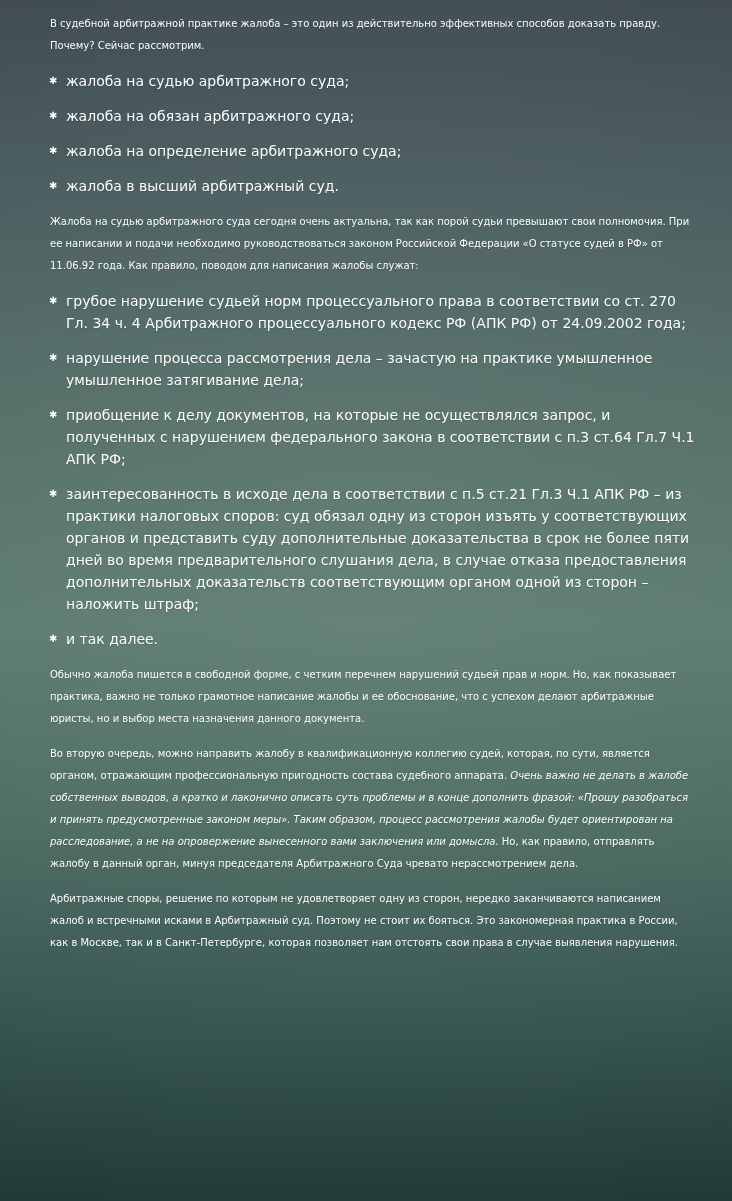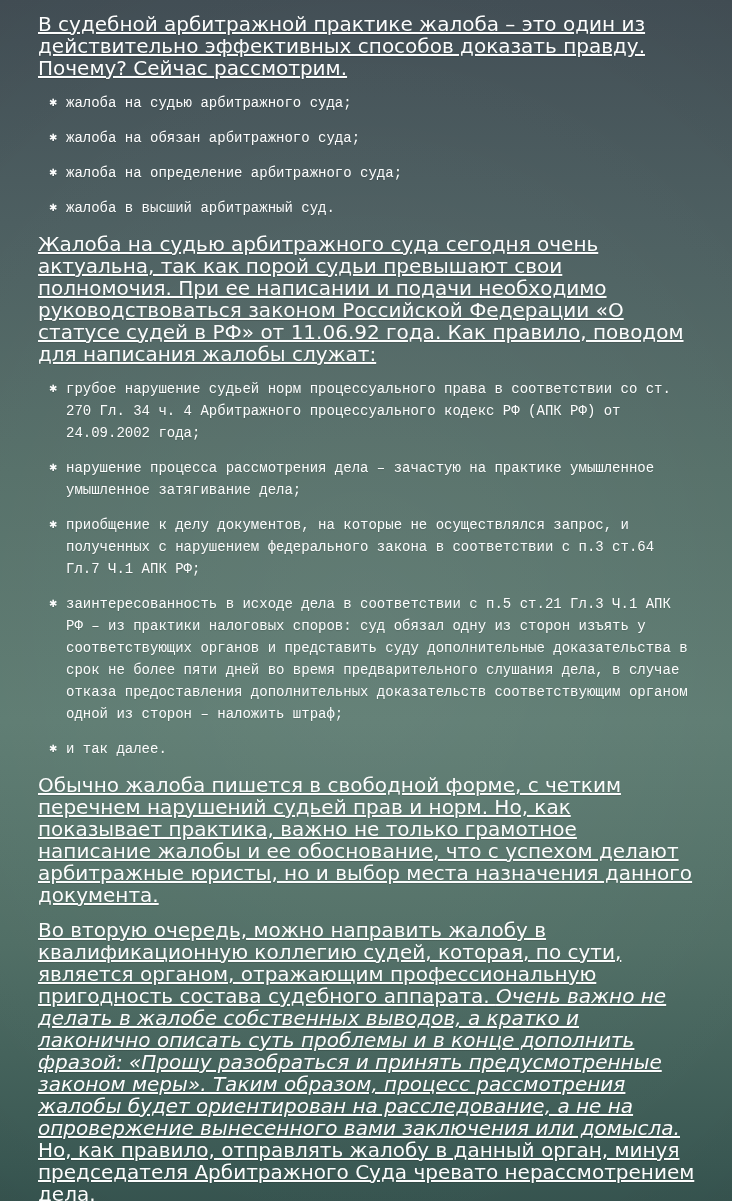--- a/index.html
+++ b/index.html
@@ -26,46 +26,45 @@
     padding: 13px 36px 24px 38px;
   }
   .title {
     font-size: 19px;
     font-weight: 700;
     margin: 0 0 27px 0;
     letter-spacing: 0.2px;
     text-shadow: 0 1px 1px rgba(0,0,0,0.18);
   }
   .para {
-    font-size: 20px;
+    font-size: 10px;
     line-height: 22px;
-    margin: 0 0 13px 0;
+    margin: 0 0 13px 12px;
     text-shadow: 0 1px 1px rgba(0,0,0,0.14);
-    text-decoration: underline;
   }
   .bullet-list {
     list-style: none;
     margin: 7px 0 14px 0;
     padding: 0 0 0 11px;
   }
   .bullet-list li {
     display: flex;
     align-items: flex-start;
     margin: 0 0 13px 0;
     font-size: 14px;
     line-height: 22px;
     text-shadow: 0 1px 1px rgba(0,0,0,0.14);
   }
   .bullet {
     flex: 0 0 auto;
     width: 17px;
     font-size: 10px;
     line-height: 22px;
   }
-  .li-text { flex: 1 1 auto; font-family: Liberation Mono, monospace; }
+  .li-text { flex: 1 1 auto; }
   .italic { font-style: italic; }
 </style>
 </head>
 <body>
 
 <div class="page">
 
 
   <p class="para">В судебной арбитражной практике жалоба – это один из действительно эффективных способов доказать правду. Почему? Сейчас рассмотрим.</p>
 

